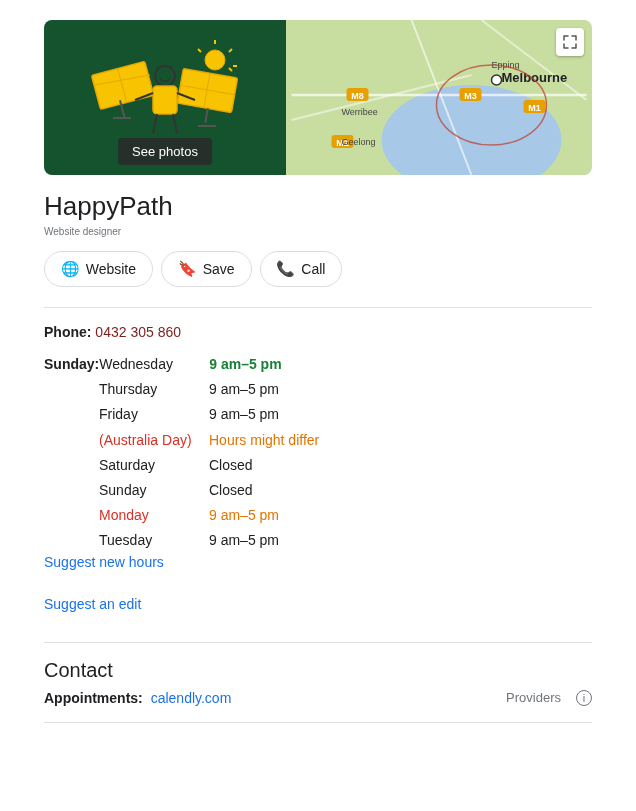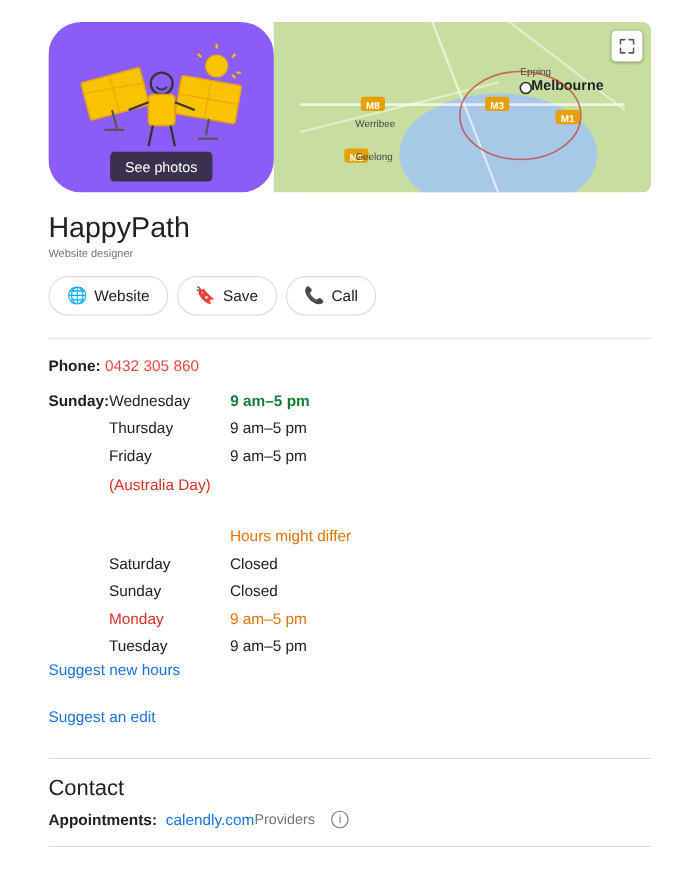--- a/index.html
+++ b/index.html
@@ -18,28 +18,27 @@
     }
     .image-row {
       display: flex;
       height: 155px;
       border-radius: 8px;
       overflow: hidden;
       position: relative;
       margin-bottom: 16px;
     }
     .photo-left {
-      width: 205px;
-      background: #8b5cf6;
+      width: 242px;
+      background: #14532d;
       display: flex;
       align-items: center;
       justify-content: center;
       position: relative;
       flex-shrink: 0;
-      border-radius: 30px;
     }
     .photo-left svg {
       width: 160px;
       height: 120px;
     }
     .see-photos-btn {
       position: absolute;
       bottom: 10px;
       left: 50%;
       transform: translateX(-50%);
@@ -134,21 +133,21 @@
     }
     .phone-row {
       margin-bottom: 12px;
       font-size: 14px;
     }
     .phone-row span.label {
       font-weight: 700;
       color: #202124;
     }
     .phone-row a {
-      color: #ef4444;
+      color: #7f1d1d;
       text-decoration: none;
     }
     .hours-block {
       display: flex;
       flex-direction: column;
       gap: 0;
       margin-bottom: 12px;
     }
     .hours-row {
       display: flex;
@@ -195,21 +194,21 @@
     }
     .contact-title {
       font-size: 20px;
       font-weight: 400;
       color: #202124;
       margin-bottom: 8px;
     }
     .appointments-row {
       display: flex;
       align-items: center;
-      justify-content: flex-start;
+      justify-content: space-between;
       font-size: 14px;
       margin-bottom: 16px;
     }
     .appointments-row .label {
       font-weight: 700;
       margin-right: 4px;
     }
     .appointments-row a {
       color: #1a73e8;
       text-decoration: none;
@@ -363,21 +362,21 @@
           <span class="hours-time-col" style="color: rgb(32, 33, 36);">9 am–5 pm</span>
         </div>
         <div class="hours-row">
           <span class="hours-label"></span>
           <span class="hours-day-col">Friday</span>
           <span class="hours-time-col" style="color: rgb(32, 33, 36);">9 am–5 pm</span>
         </div>
         <div class="hours-row">
           <span class="hours-label"></span>
           <span class="hours-day-col day-highlight">(Australia Day)</span>
-          <span class="hours-time-col" style="color: rgb(227, 116, 0); margin-top: 47px;">Hours might differ</span>
+          <span class="hours-time-col" style="color: rgb(227, 116, 0);">Hours might differ</span>
         </div>
         <div class="hours-row">
           <span class="hours-label"></span>
           <span class="hours-day-col">Saturday</span>
           <span class="hours-time-col" style="color: rgb(32, 33, 36);">Closed</span>
         </div>
         <div class="hours-row">
           <span class="hours-label"></span>
           <span class="hours-day-col">Sunday</span>
           <span class="hours-time-col" style="color: rgb(32, 33, 36);">Closed</span>

